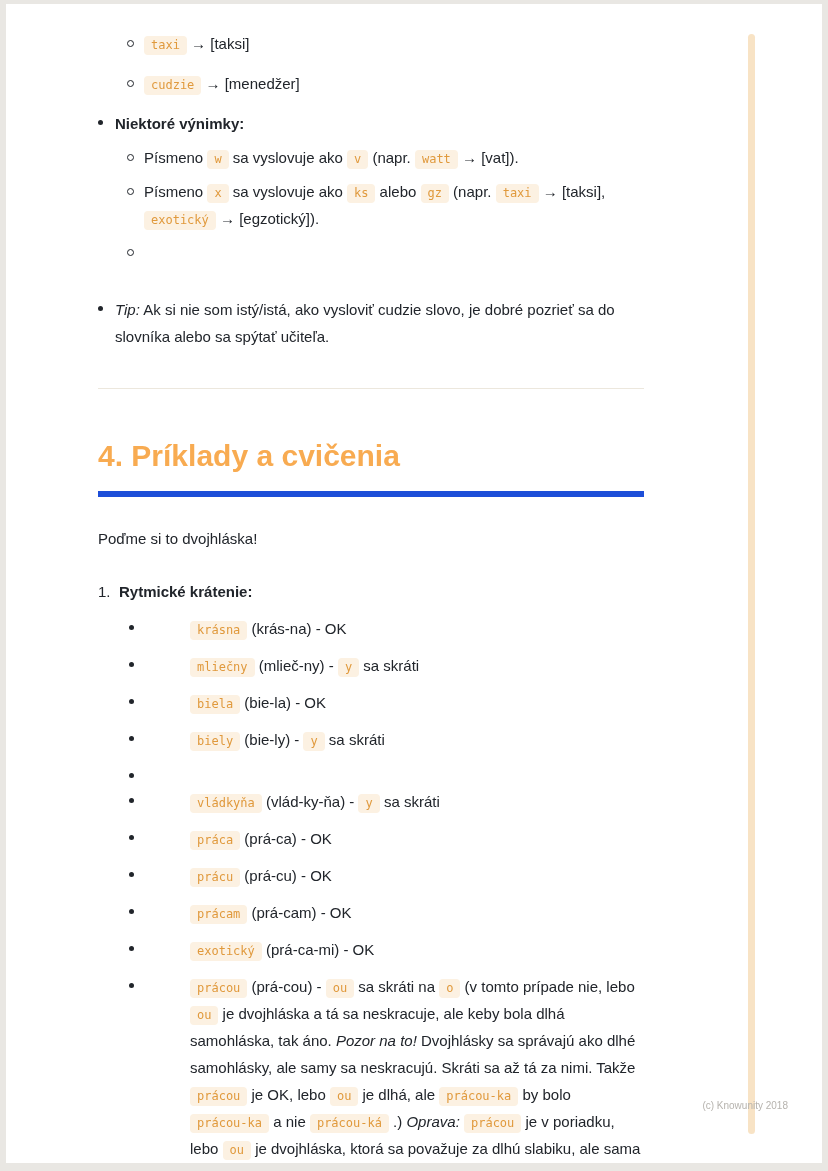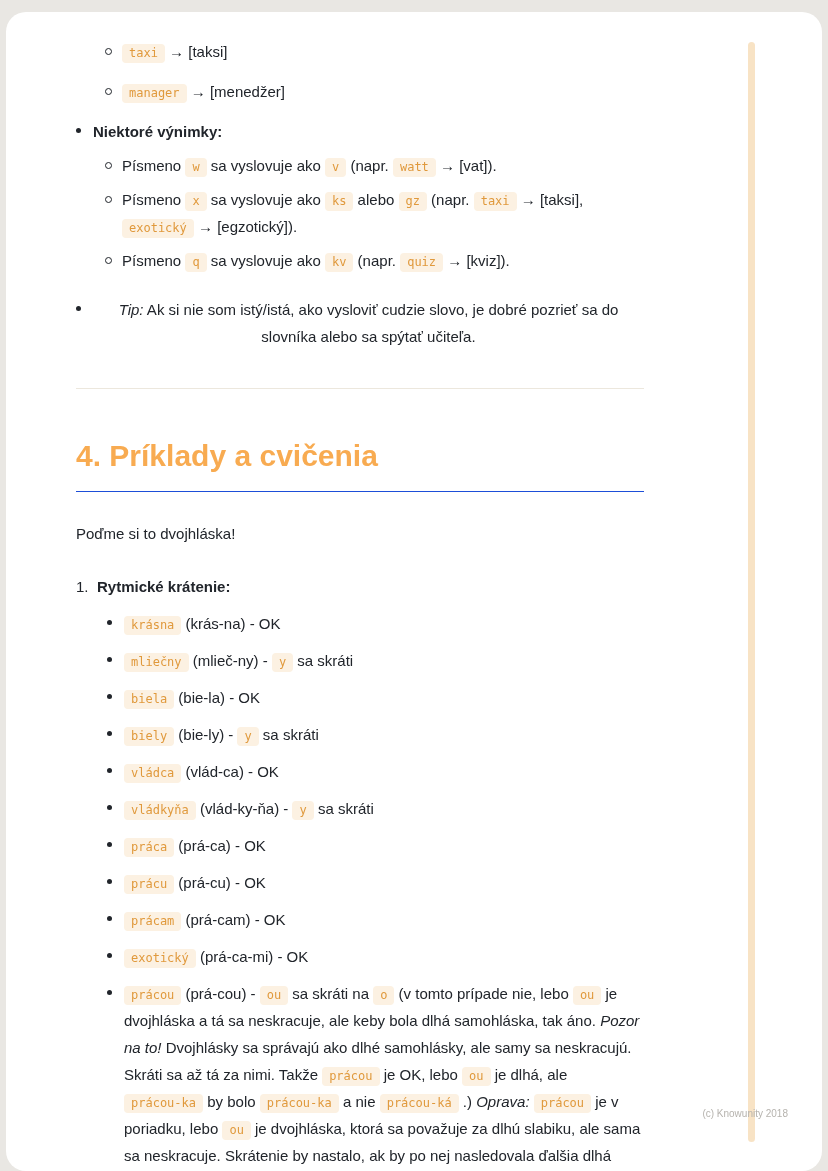--- a/index.html
+++ b/index.html
@@ -4,25 +4,26 @@
 <style>
   * { margin:0; padding:0; box-sizing:border-box; }
   html, body { width:828px; height:1171px; }
   body {
     background:#e9e7e3;
     font-family:"Liberation Sans", sans-serif;
     color:#21252b;
     position:relative;
   }
   .page {
-    position:absolute; left:6px; top:12px;
+    position:absolute; left:6px; top:4px;
     width:816px; height:1159px;
     background:#ffffff;
-    border-radius:20px;
+    border-radius:0;
     overflow:hidden;
+    padding-left:22px;
   }
   .content {
     padding:26px 178px 30px 70px;
     font-size:15px;
   }
   
   .li { display:flex; align-items:flex-start; }
   .bullet { flex:0 0 17px; margin-top:10px; }
   .bullet.dot::before {
     content:""; display:block; width:5px; height:5px;
@@ -33,48 +34,48 @@
     border-radius:50%; border:1px solid #21252b; background:transparent;
   }
   .li-text { line-height:1.8; }
   .li-body { flex:1; }
   .bold { font-weight:bold; }
   .indent1 { padding-left:29px; }
   .nested { padding-left:12px; margin-top:6px; }
   .nested .li { margin:7px 0; }
   .intro-list .li { margin:0 0 13px 0; }
   .top-li { margin-top:0; }
-  .tip-li { margin-top:15px;text-align:center; }
+  .tip-li { margin-top:33px; }
   .code {
     font-family:"DejaVu Sans Mono", monospace;
     font-size:12px;
     background:var(--code-bg, #fcf1e2);
     color:var(--code-text, #e0993c);
     padding:2px 7px 3px 7px;
     border-radius:4px;
     white-space:nowrap;
   }
   em { font-style:italic; }
   .rule {
     border:none; border-top:1px solid #ece7dd;
     margin:38px 0 0 0;
   }
   .heading {
     margin-top:50px;
     font-size:30px;
     font-weight:bold;
     color:var(--heading-orange, #f8ab51);
     padding-bottom:18px;
-    border-bottom:1px solid #1d4ed8;
+    border-bottom:6px solid #1d4ed8;
   }
   .lead { margin-top:30px; line-height:1.6; }
   .oli { display:flex; align-items:flex-start; margin-top:27px; }
   .onum { flex:0 0 21px; line-height:1.8; }
   .exercise-list { padding-left:10px; margin-top:9px; }
-  .exercise-list .li { margin:10px 0; }
+  .exercise-list .li { margin:10px 0;gap:44px; }
   .scrollbar {
     position:absolute; left:742px; top:30px;
     width:7px; height:1100px;
     border-radius:4px;
     background:var(--scrollbar-color, #f8e3c5);
   }
   .watermark {
     position:absolute; right:34px; top:1096px;
     font-size:10px;
     color:#b6b3ae;
@@ -86,40 +87,39 @@
 <div class="page">
   <div class="content">
 
     <div class="indent1 intro-list">
         <div class="li">
           <span class="bullet circle"></span>
           <div class="li-text"><span class="code">taxi</span> → [taksi]</div>
         </div>
         <div class="li">
           <span class="bullet circle"></span>
-          <div class="li-text"><span class="code">manager</span> → [menedžer]</div>
+          <div class="li-text"><span class="code">cudzie</span> → [menedžer]</div>
         </div>
       </div>
 
     <div class="li top-li">
       <span class="bullet dot"></span>
       <div class="li-body">
         <div class="li-text bold">Niektoré výnimky:</div>
         <div class="nested">
             <div class="li">
               <span class="bullet circle"></span>
               <div class="li-text">Písmeno <span class="code">w</span> sa vyslovuje ako <span class="code">v</span> (napr. <span class="code">watt</span> → [vat]).</div>
             </div>
             <div class="li">
               <span class="bullet circle"></span>
               <div class="li-text">Písmeno <span class="code">x</span> sa vyslovuje ako <span class="code">ks</span> alebo <span class="code">gz</span> (napr. <span class="code">taxi</span> → [taksi], <span class="code">exotický</span> → [egzotický]).</div>
             </div>
             <div class="li">
               <span class="bullet circle"></span>
-              <div class="li-text">Písmeno <span class="code">q</span> sa vyslovuje ako <span class="code">kv</span> (napr. <span class="code">quiz</span> → [kviz]).</div>
             </div>
           </div>
       </div>
     </div>
 
     <div class="li tip-li">
       <span class="bullet dot"></span>
       <div class="li-text"><em>Tip:</em> Ak si nie som istý/istá, ako vysloviť cudzie slovo, je dobré pozrieť sa do slovníka alebo sa spýtať učiteľa.</div>
     </div>
 
@@ -145,21 +145,20 @@
             <div class="li">
               <span class="bullet dot"></span>
               <div class="li-text"><span class="code">biela</span> (bie-la) - OK</div>
             </div>
             <div class="li">
               <span class="bullet dot"></span>
               <div class="li-text"><span class="code">biely</span> (bie-ly) - <span class="code">y</span> sa skráti</div>
             </div>
             <div class="li">
               <span class="bullet dot"></span>
-              <div class="li-text"><span class="code">vládca</span> (vlád-ca) - OK</div>
             </div>
             <div class="li">
               <span class="bullet dot"></span>
               <div class="li-text"><span class="code">vládkyňa</span> (vlád-ky-ňa) - <span class="code">y</span> sa skráti</div>
             </div>
             <div class="li">
               <span class="bullet dot"></span>
               <div class="li-text"><span class="code">práca</span> (prá-ca) - OK</div>
             </div>
             <div class="li">

